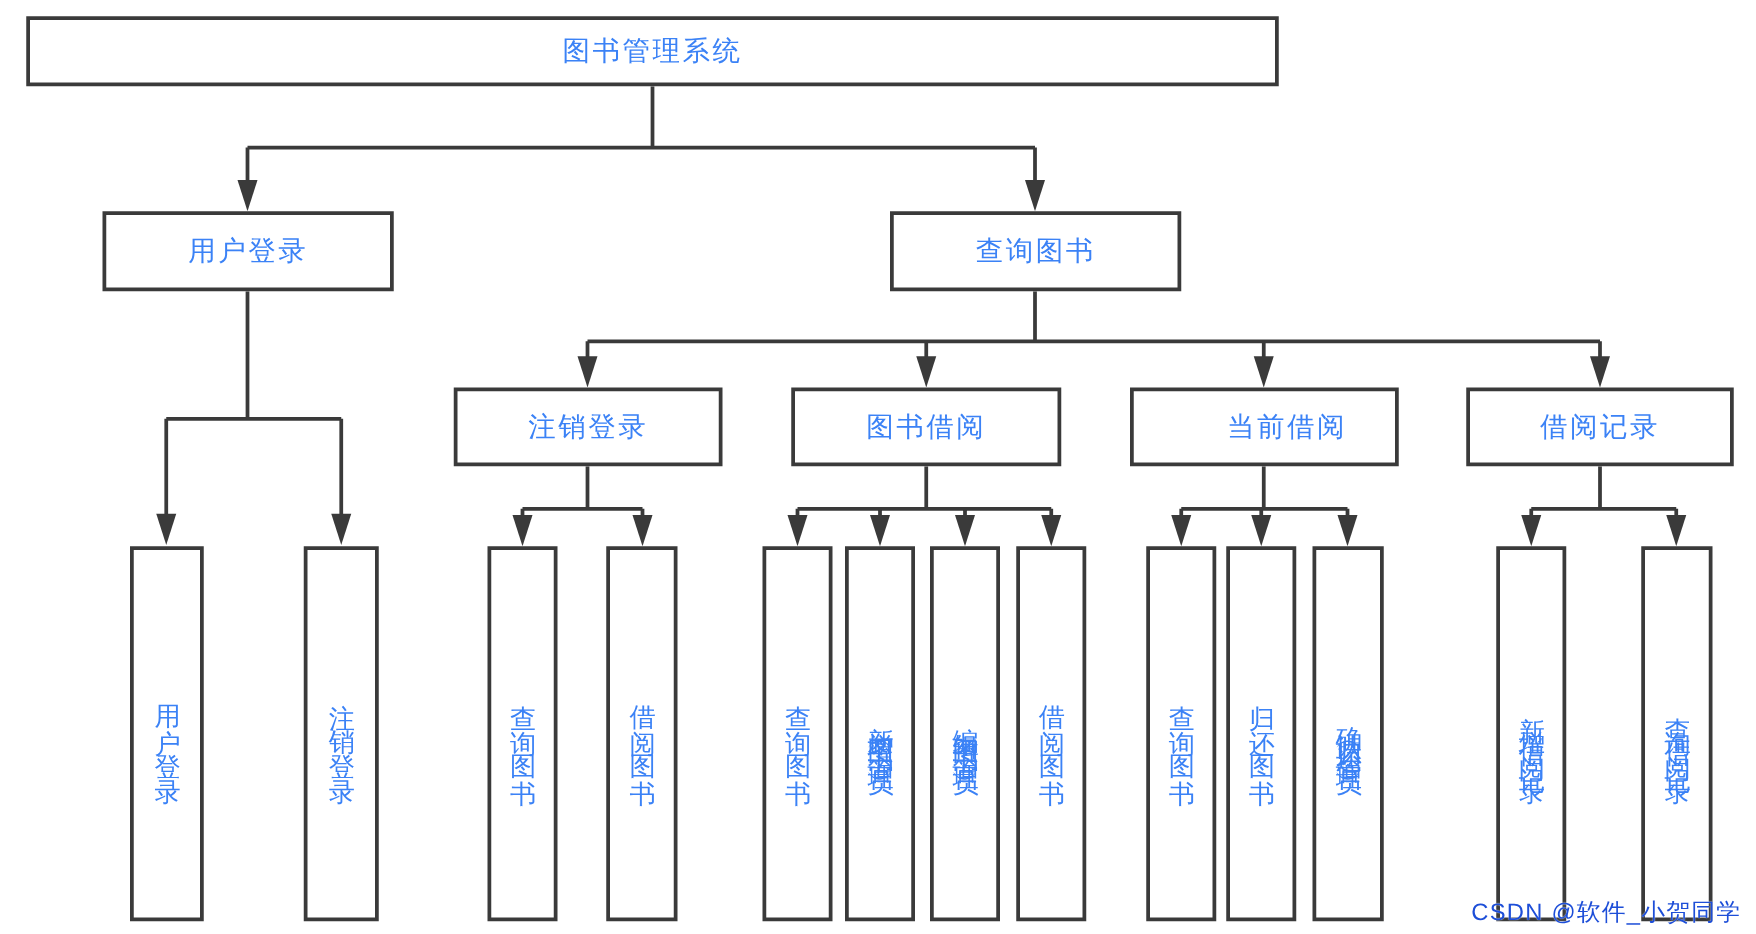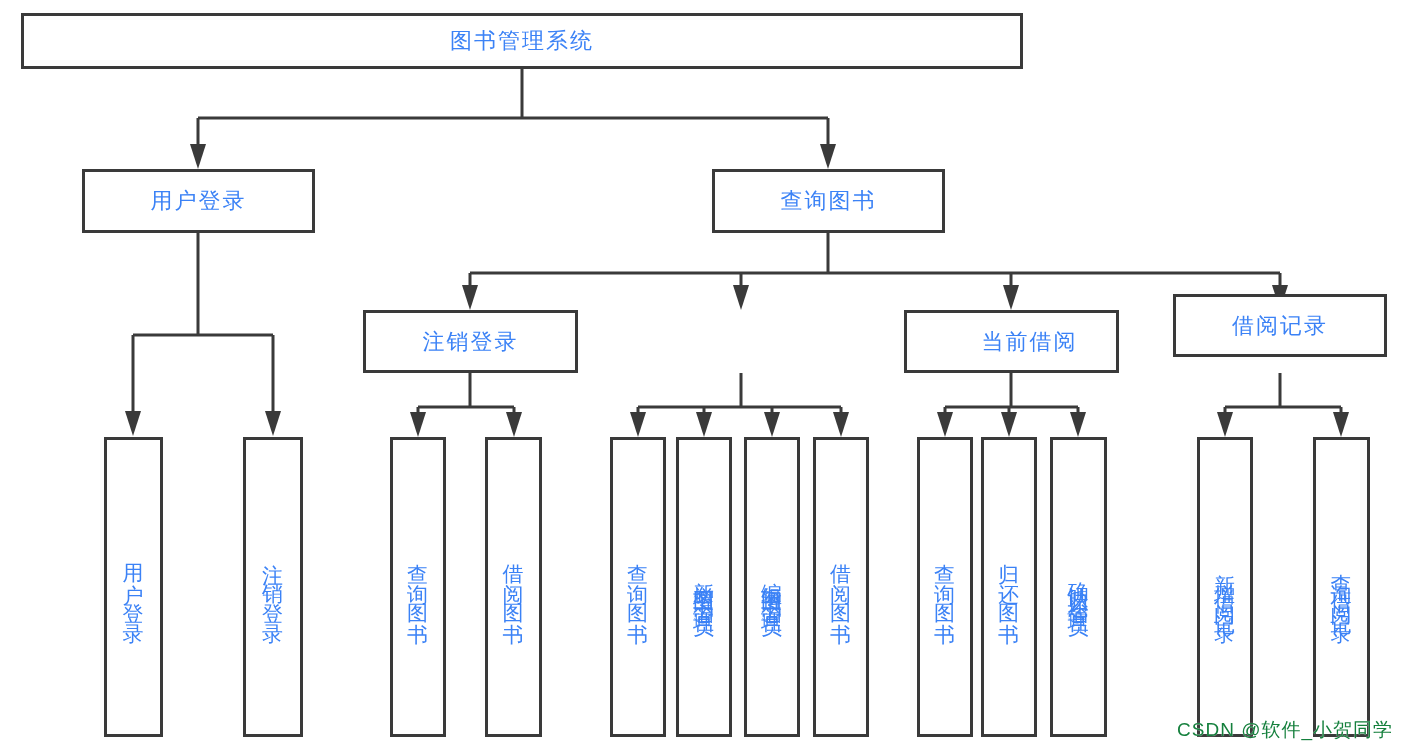--- a/index.html
+++ b/index.html
@@ -82,24 +82,27 @@
     </div>
     <div class="node h" style="left: 82px; top: 169px; width: 233px; height: 64px; border-color: rgb(58, 58, 58);">
       <span class="lbl">用户登录</span>
     </div>
     <div class="node h" style="left: 712px; top: 169px; width: 233px; height: 64px; border-color: rgb(58, 58, 58);">
       <span class="lbl">查询图书</span>
     </div>
     <div class="node h" style="left: 363px; top: 310px; width: 215px; height: 63px; border-color: rgb(58, 58, 58);">
       <span class="lbl">注销登录</span>
     </div>
+    <div class="node h" style="left: 633px; top: 310px; width: 216px; height: 63px; border-color: rgb(58, 58, 58);">
+      <span class="lbl">图书借阅</span>
+    </div>
     <div class="node h" style="left: 904px; top: 310px; width: 215px; height: 63px; border-color: rgb(58, 58, 58); padding-left: 36px;">
       <span class="lbl">当前借阅</span>
     </div>
-    <div class="node h" style="left: 1173px; top: 294px; width: 214px; height: 63px; border-color: rgb(58, 58, 58);">
+    <div class="node h" style="left: 1173px; top: 310px; width: 214px; height: 63px; border-color: rgb(58, 58, 58);">
       <span class="lbl">借阅记录</span>
     </div>
     <div class="node v" style="left: 104px; top: 437px; width: 59px; height: 300px; border-color: rgb(58, 58, 58);">
       <span class="lbl" style="letter-spacing: 20px;">用户登录</span>
     </div>
     <div class="node v" style="left: 243px; top: 437px; width: 60px; height: 300px; border-color: rgb(58, 58, 58);">
       <span class="lbl" style="letter-spacing: 20px;">注销登录</span>
     </div>
     <div class="node v" style="left: 390px; top: 437px; width: 56px; height: 300px; border-color: rgb(58, 58, 58);">
       <span class="lbl" style="letter-spacing: 20px;">查询图书</span>
@@ -127,14 +130,14 @@
     </div>
     <div class="node v" style="left: 1050px; top: 437px; width: 57px; height: 300px; border-color: rgb(58, 58, 58);">
       <span class="lbl" style="letter-spacing: 5px;">确认归还（管理员）</span>
     </div>
     <div class="node v" style="left: 1197px; top: 437px; width: 56px; height: 300px; border-color: rgb(58, 58, 58);">
       <span class="lbl" style="letter-spacing: 10px;">新增借阅记录</span>
     </div>
     <div class="node v" style="left: 1313px; top: 437px; width: 57px; height: 300px; border-color: rgb(58, 58, 58);">
       <span class="lbl" style="letter-spacing: 10px;">查询借阅记录</span>
     </div>
-    <div id="watermark" style="color: #15803d;">CSDN @软件_小贺同学</div>
+    <div id="watermark" style="color: #1d4ed8;">CSDN @软件_小贺同学</div>
 </div>
 
 </body></html>

